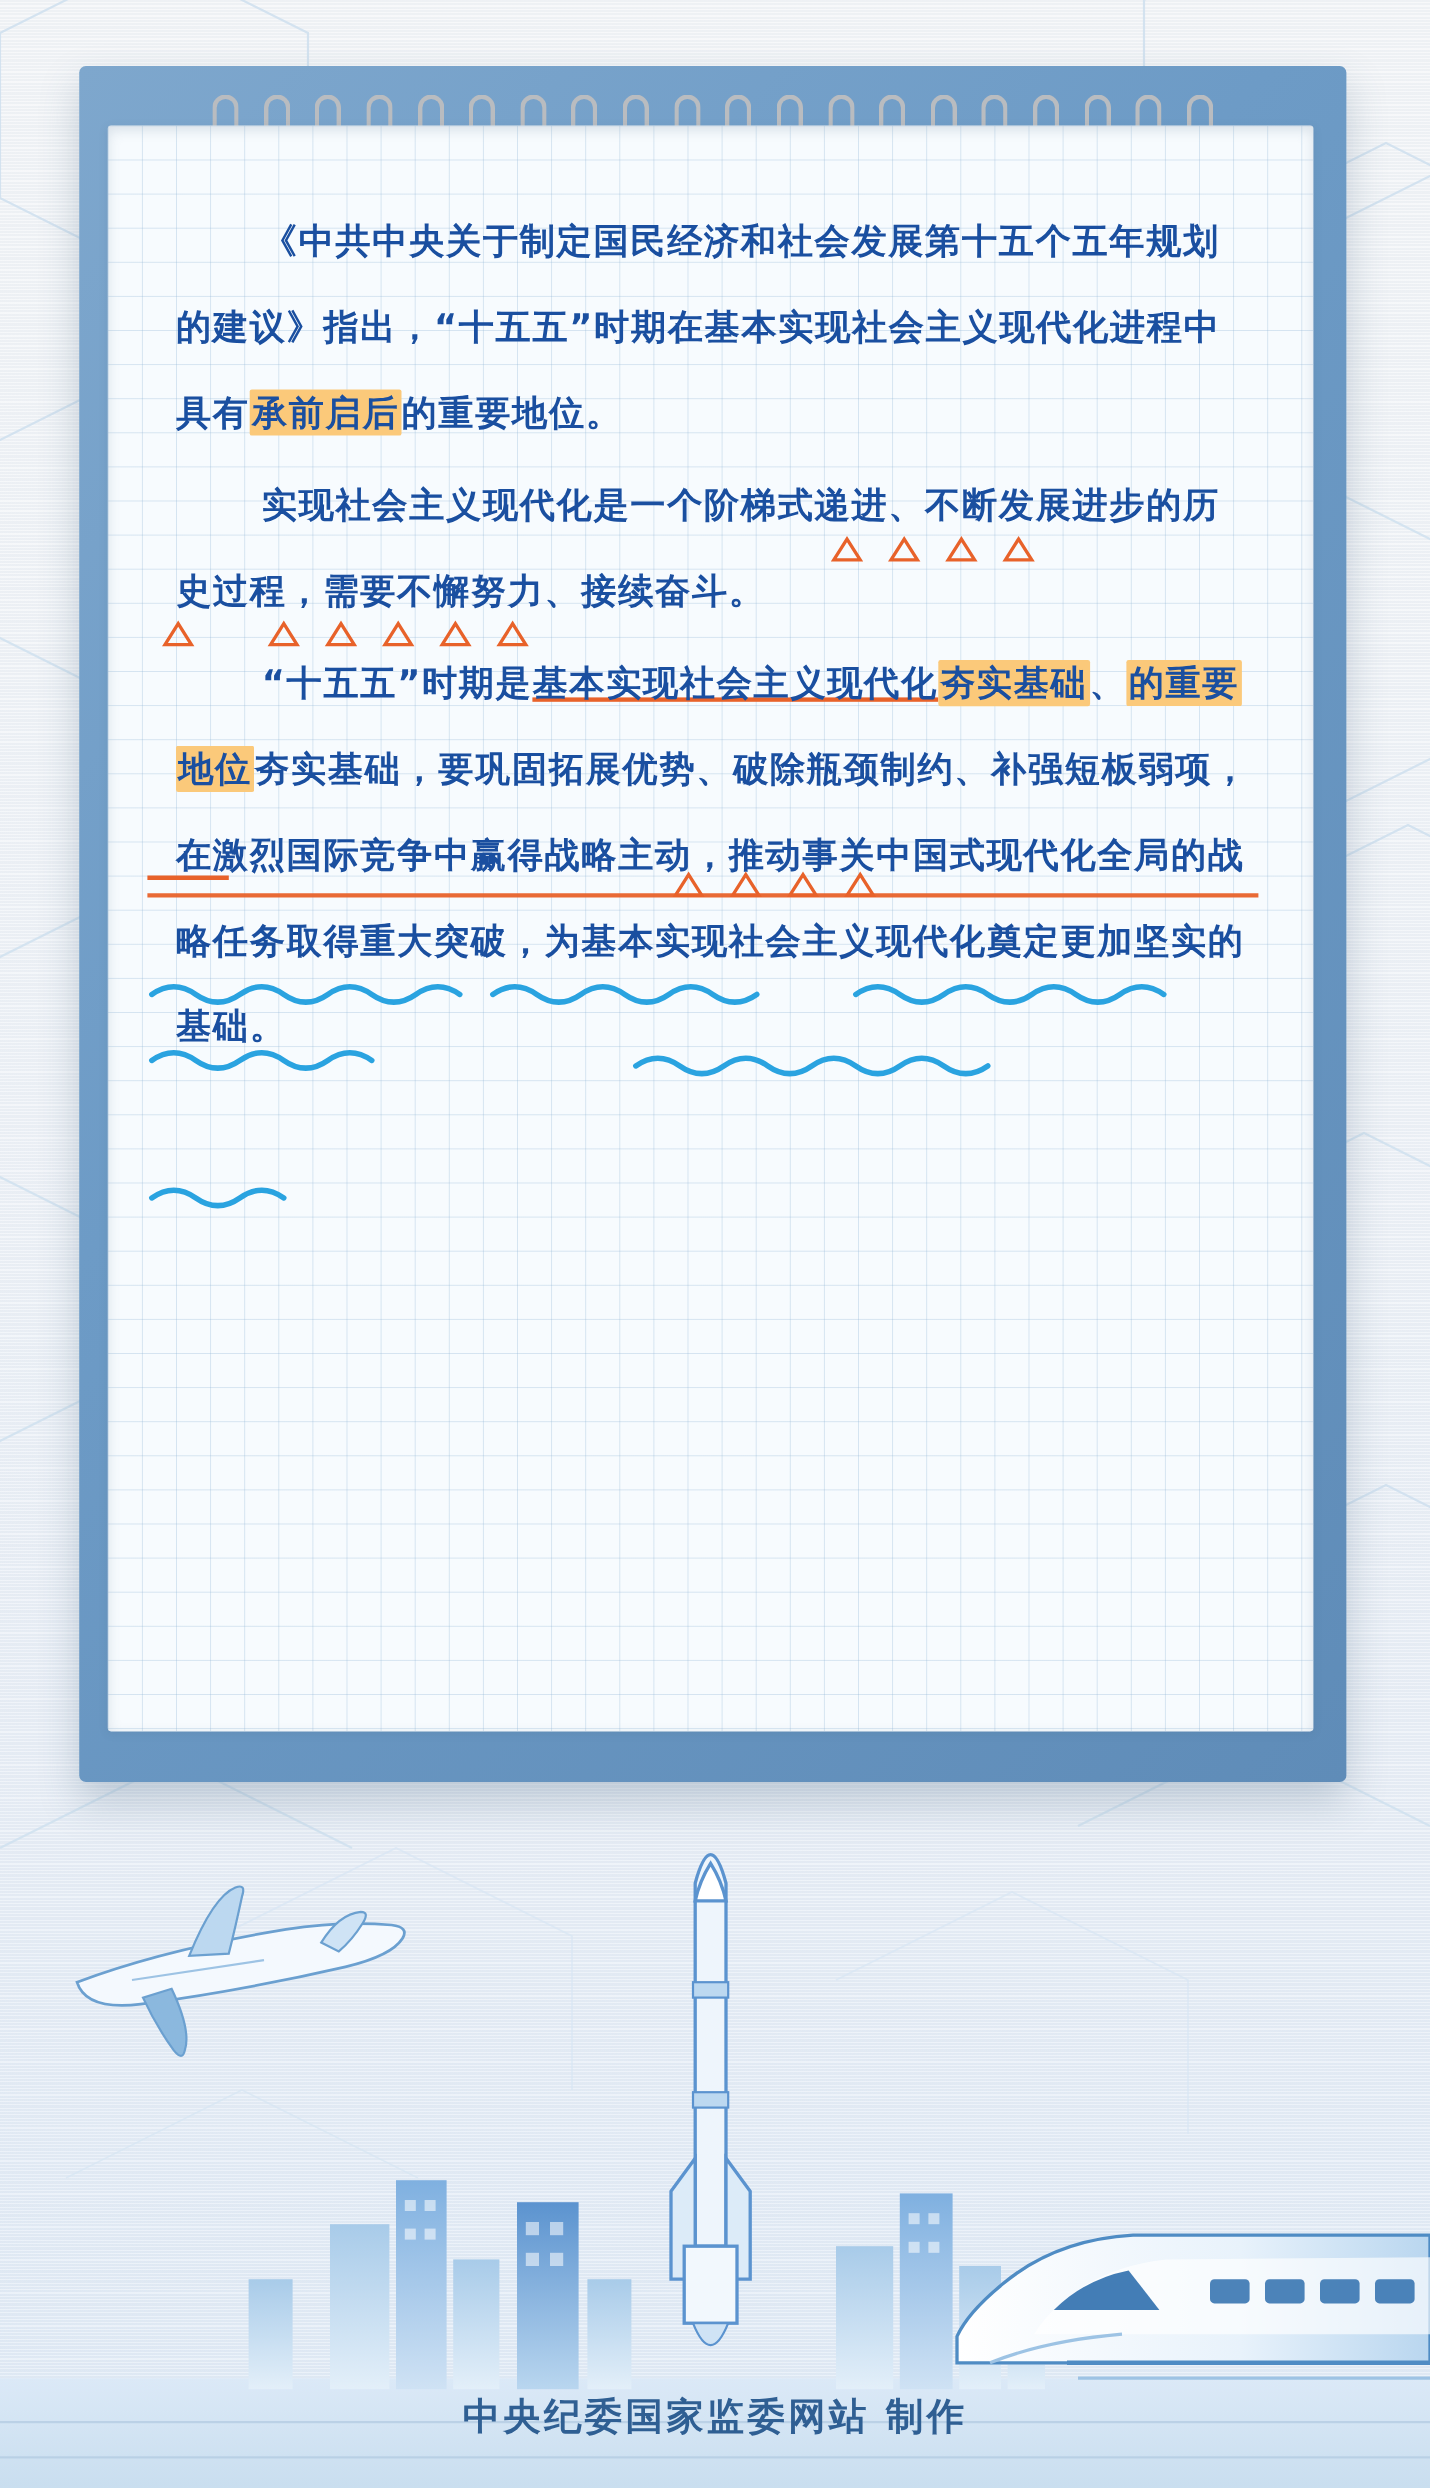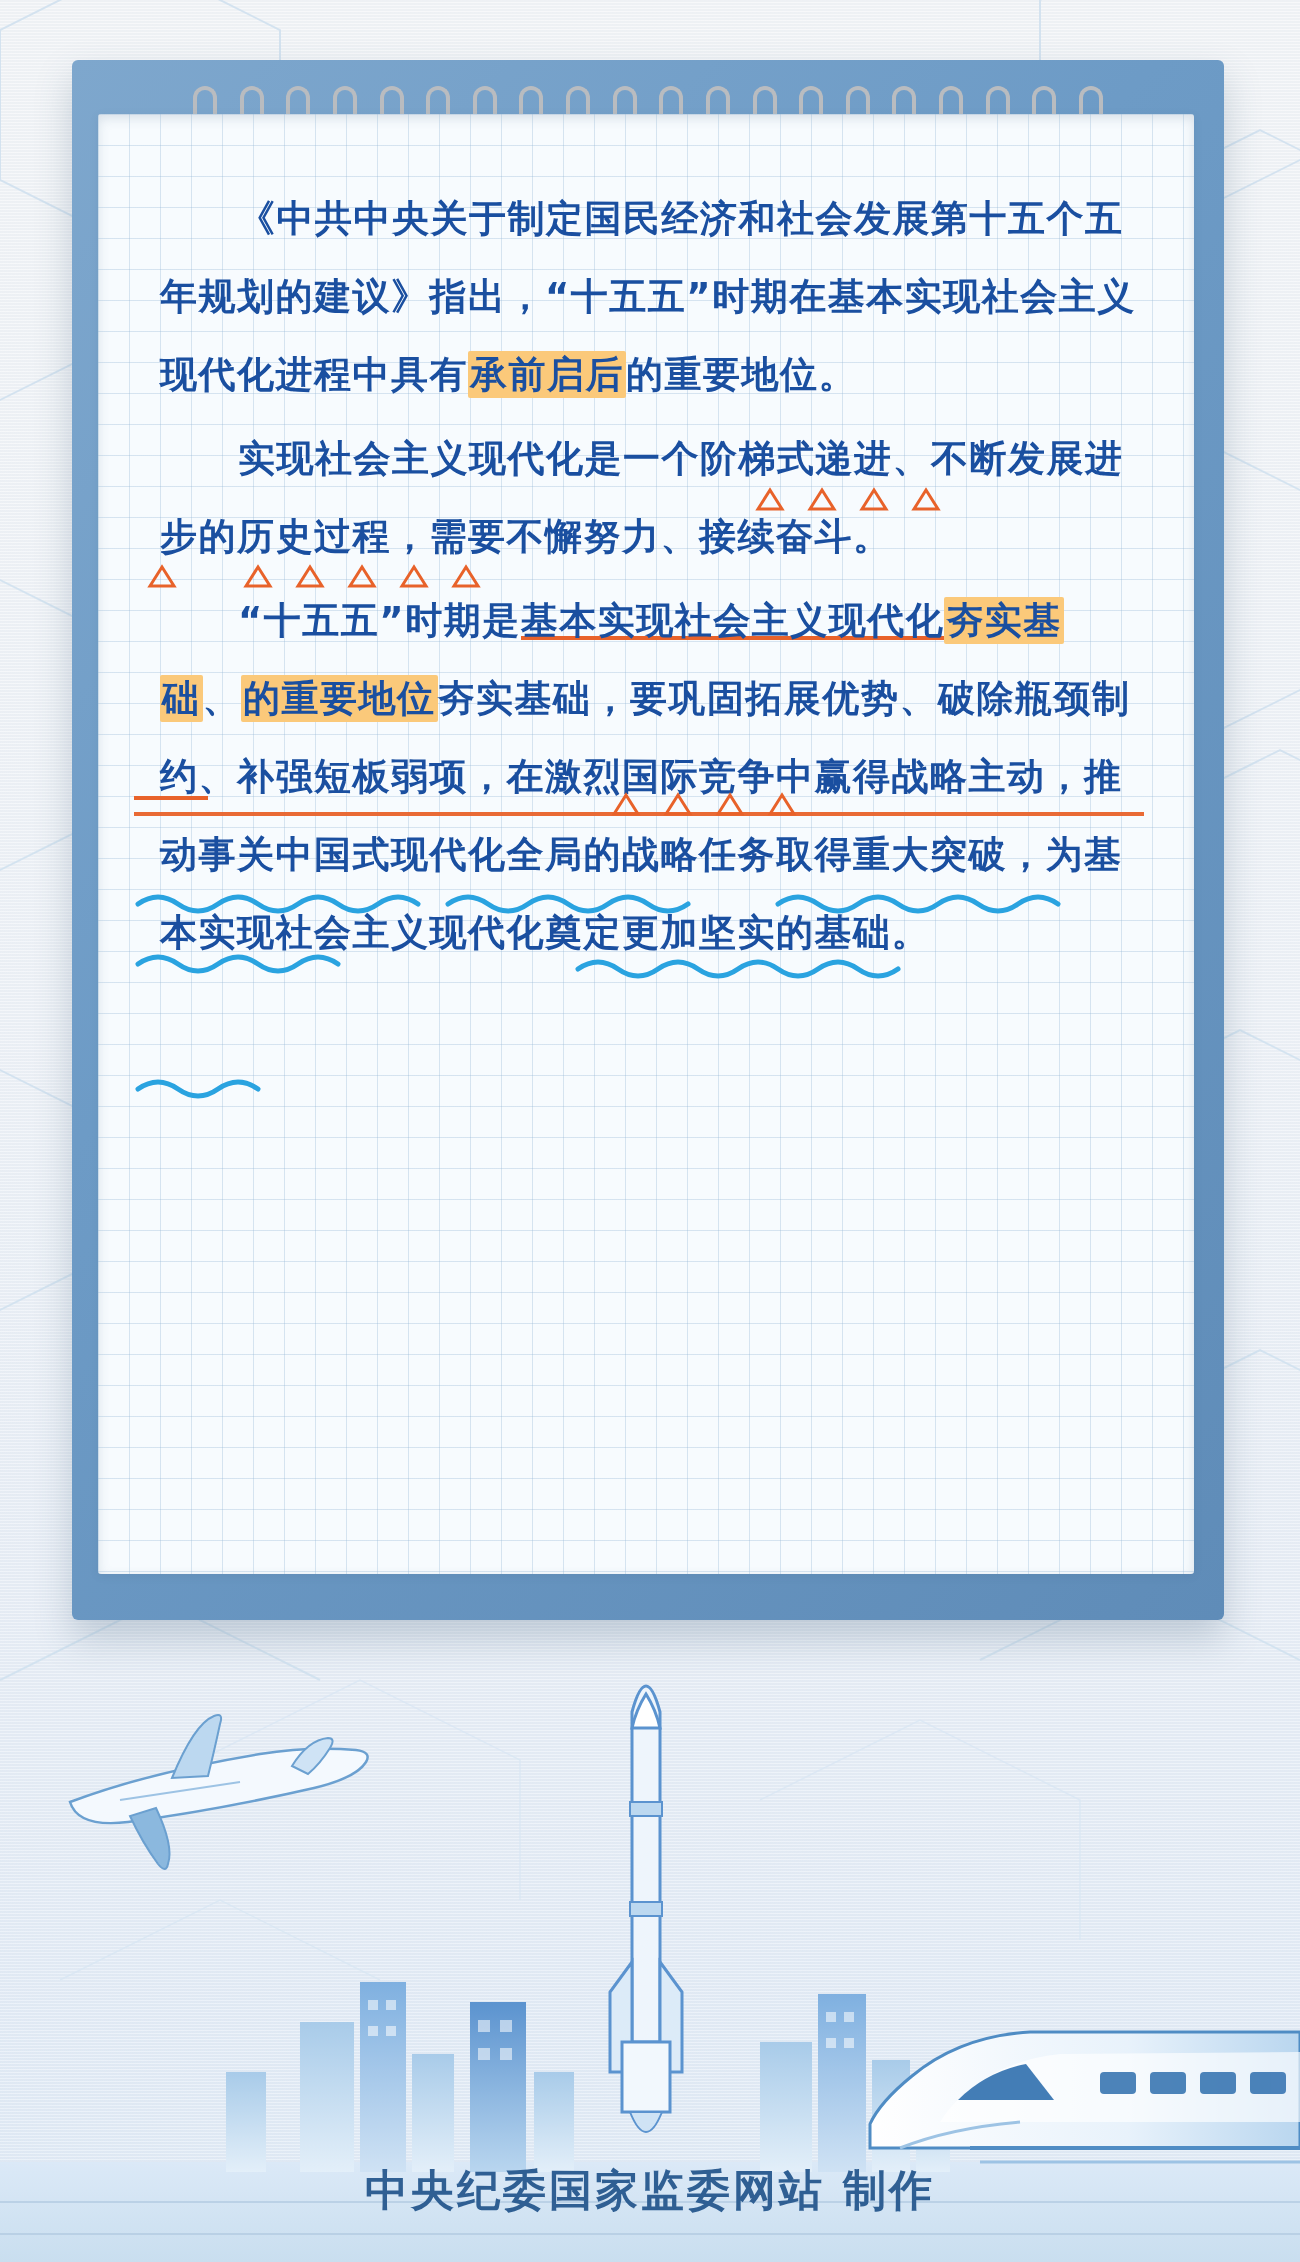--- a/index.html
+++ b/index.html
@@ -104,21 +104,21 @@
     border-radius: 4px;
     box-shadow: 0 1px 2px rgba(0,0,0,0.25);
   }
 
   
   .article {
     position: absolute;
     left: 62px;
     top: 66px;
     right: 54px;
-    font-size: 37px;
+    font-size: 32px;
     line-height: 78px;
     color: #1a4fa0;
     letter-spacing: 1.5px;
     font-family: "DejaVu Sans", "Liberation Sans", sans-serif;
     font-weight: 600;
   }
   .para { margin: 0 0 6px 0; text-indent: 78px; }
   .hl {
     background: #fbc97a;
     padding: 2px 2px;
@@ -150,21 +150,21 @@
     bottom: 0;
     height: 660px;
   }
   .footer-text {
     position: absolute;
     left: 0;
     right: 0;
     bottom: 42px;
     text-align: center;
     color: #2f5f93;
-    font-size: 43px;
+    font-size: 34px;
     letter-spacing: 3px;
     font-family: "DejaVu Sans", "Liberation Sans", sans-serif;
     font-weight: 600;
   }
 </style>
 </head>
 <body>
 
 <div class="bg"></div>
 <div class="bg-texture"></div>

